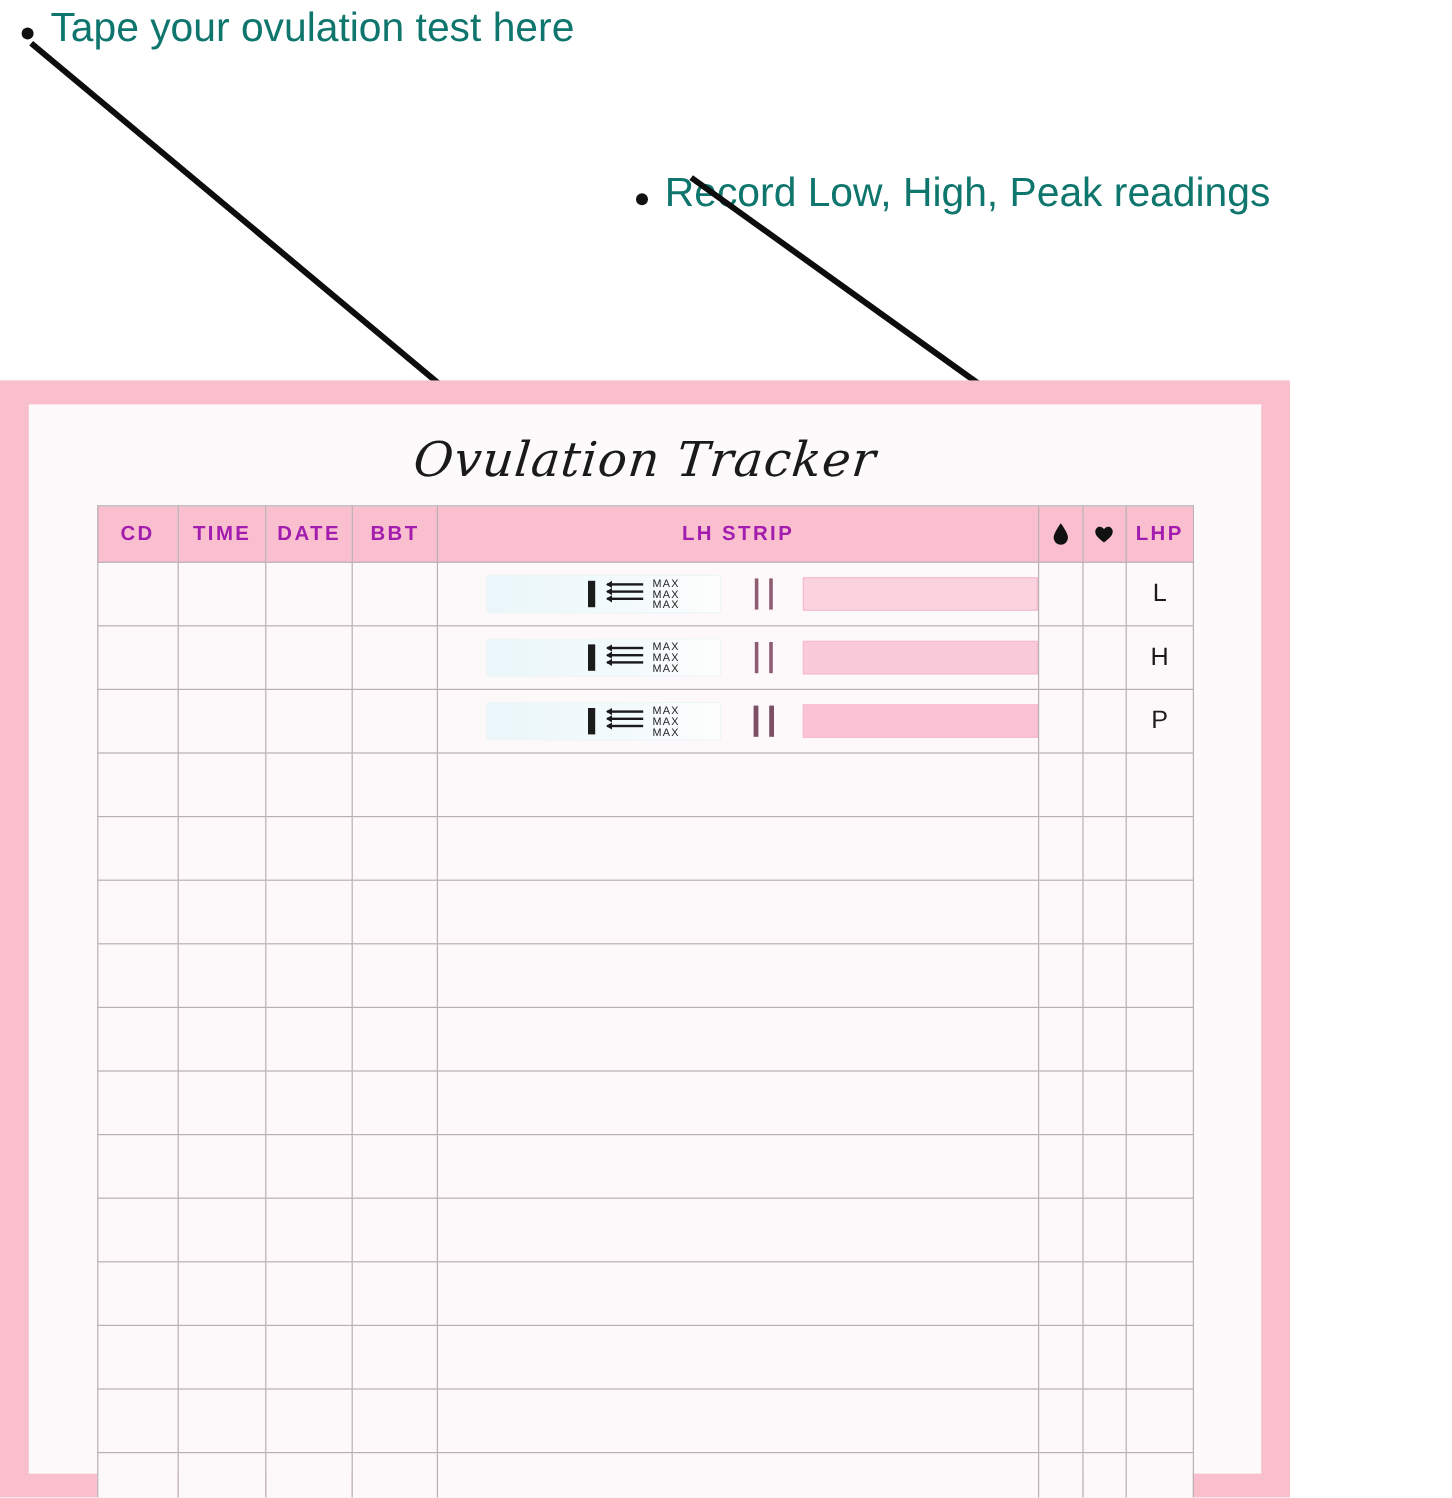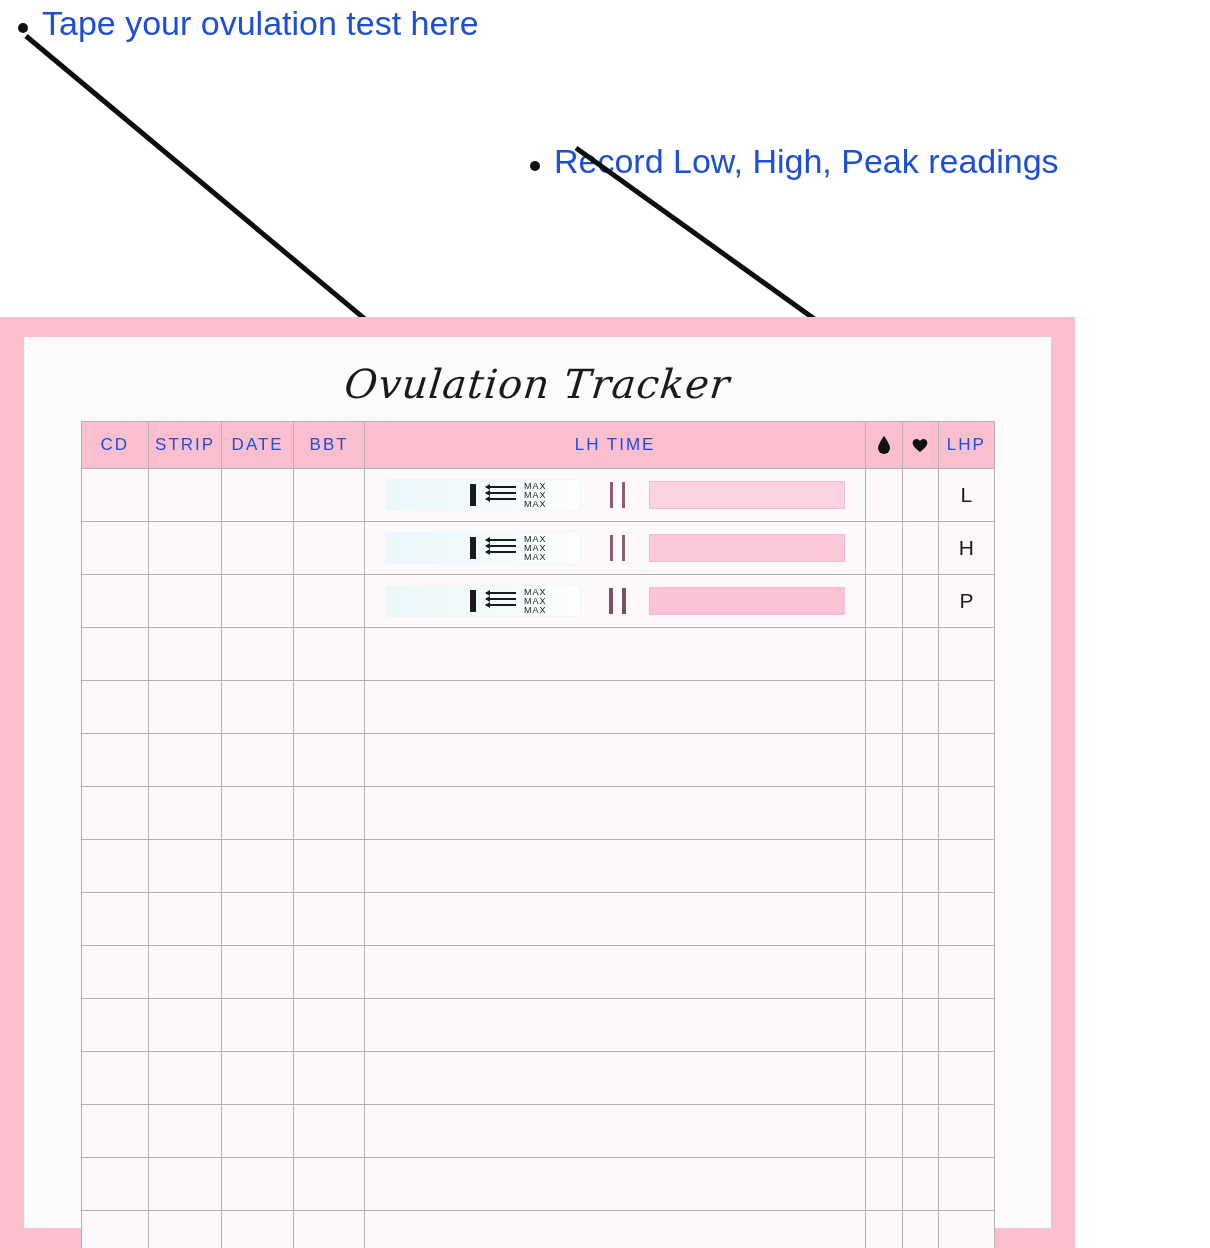--- a/index.html
+++ b/index.html
@@ -14,21 +14,21 @@
     overflow: hidden;
     font-family: "Liberation Sans", sans-serif;
   }
 
   
   .annotation {
     position: absolute;
     display: flex;
     align-items: flex-start;
     gap: 14px;
-    color: #1d4ed8;
+    color: #0f766e;
     font-size: 34px;
     line-height: 1.15;
     white-space: nowrap;
   }
   .annotation .bullet {
     width: 10px;
     height: 10px;
     border-radius: 50%;
     background: #111111;
     margin-top: 19px;
@@ -87,23 +87,23 @@
   table.tracker td {
     border: 1px solid #b9b0b3;
     padding: 0;
     height: 52px;
     background: #fdf9fa;
   }
   table.tracker thead th {
     background: #fabfcf;
     height: 46px;
     font-size: 17px;
-    font-weight: normal;
+    font-weight: bold;
     letter-spacing: 2px;
-    color: #1d4ed8;
+    color: #a21caf;
     text-align: center;
   }
   .col-cd    { width: 66px; }
   .col-date  { width: 72px; }
   .col-time  { width: 70px; }
   .col-bbt   { width: 70px; }
   .col-lh    { width: 490px; }
   .col-drop  { width: 36px; }
   .col-heart { width: 36px; }
   .col-lhp   { width: 54px; }
@@ -111,21 +111,21 @@
   td.lhp-cell {
     text-align: center;
     font-size: 21px;
     color: #1b1b1b;
   }
 
   
   .strip-wrap {
     display: flex;
     align-items: center;
-    justify-content: center;
+    justify-content: flex-end;
     height: 100%;
   }
   .strip {
     position: relative;
     width: 460px;
     height: 32px;
     display: flex;
     align-items: center;
   }
   .strip .cassette {
@@ -243,24 +243,24 @@
           <col class="col-time">
           <col class="col-bbt">
         <col class="col-lh">
           <col class="col-drop">
           <col class="col-heart">
           <col class="col-lhp">
       </colgroup>
       <thead>
         <tr>
           <th>CD</th>
-          <th>STRIP</th>
+          <th>TIME</th>
           <th>DATE</th>
           <th>BBT</th>
-          <th>LH TIME</th>
+          <th>LH STRIP</th>
           <th>
             <svg width="14" height="20" viewBox="0 0 14 20" class="icon-drop">
               <path d="M7 1 C7 1 1 9 1 13 A6 6 0 0 0 13 13 C13 9 7 1 7 1 Z" fill="#111111"></path>
             </svg>
           </th>
           <th>
             <svg width="18" height="16" viewBox="0 0 18 16" class="icon-heart">
               <path d="M9 15 C2 10 0.5 6.5 2.5 3.6 C4.3 1 7.6 1.6 9 4 C10.4 1.6 13.7 1 15.5 3.6 C17.5 6.5 16 10 9 15 Z" fill="#111111"></path>
             </svg>
           </th>

